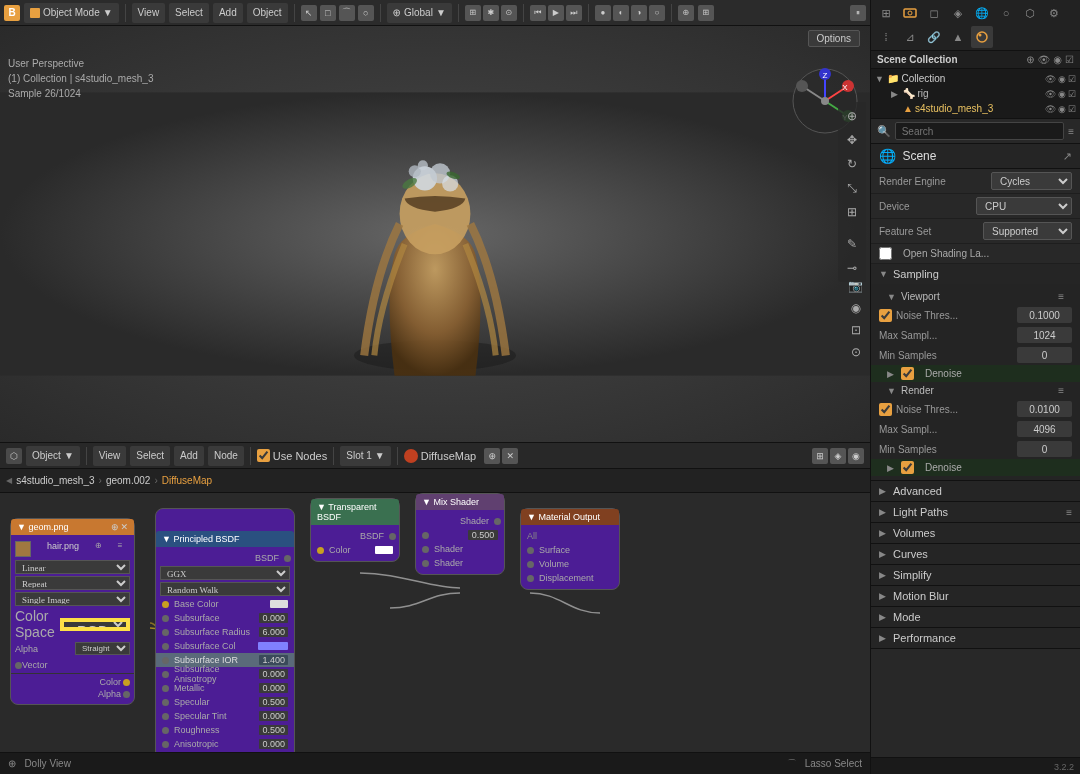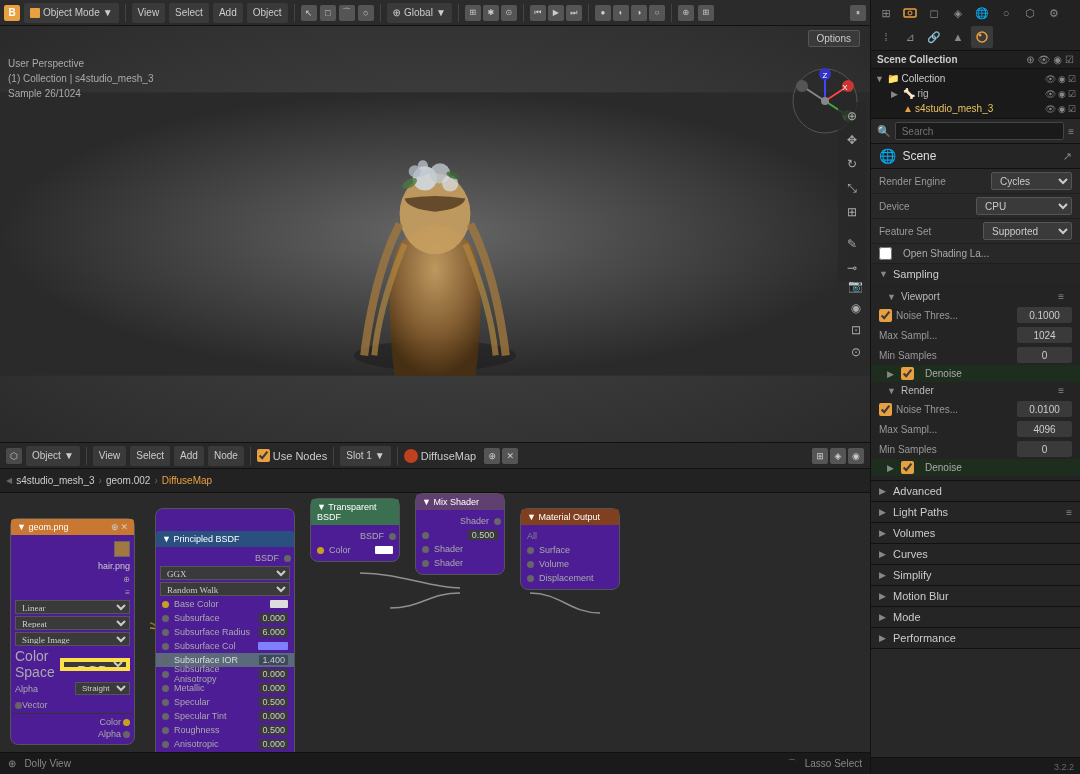--- a/index.html
+++ b/index.html
@@ -88,21 +88,21 @@
 
     
     .right-sidebar-tabs { display: flex; align-items: center; padding: 2px 4px; gap: 2px; background: #222; border-bottom: 1px solid #111; flex-wrap: wrap; }
     .right-tab-btn { width: 22px; height: 22px; background: transparent; border: none; color: #888; cursor: pointer; display: flex; align-items: center; justify-content: center; border-radius: 2px; font-size: 11px; }
     .right-tab-btn.active { background: #3a3a3a; color: #e8a040; }
 
     .viewport-side-icons { position: absolute; right: 0; top: 50%; transform: translateY(-50%); display: flex; flex-direction: column; gap: 4px; padding: 4px; background: rgba(40,40,40,0.8); border-radius: 3px 0 0 3px; }
     .vp-icon { width: 20px; height: 20px; background: transparent; border: none; color: #aaa; cursor: pointer; display: flex; align-items: center; justify-content: center; font-size: 12px; border-radius: 2px; }
     .prop-row { display: flex; align-items: center; padding: 1px 4px; font-size: 9px; color: #ccc; }
     .prop-divider { height: 1px; background: #333; margin: 2px 0; }
-    .prop-img-row { display: flex; align-items: flex-end; gap: 4px; padding: 2px 4px; font-size: 9px; color: #ccc; flex-direction: column; }
+    .prop-img-row { display: flex; align-items: flex-start; gap: 16px; padding: 2px 4px; font-size: 9px; color: #ccc; }
     .prop-img { width: 16px; height: 16px; background: #555; border: 1px solid #666; }
     .prop-dropdown { width: 100%; background: #3a3a3a; border: 1px solid #555; color: #ccc; font-size: 9px; padding: 1px 2px; height: 14px; font-family: Liberation Serif, serif; }
 
   </style>
 </head>
 <body>
 
 <div class="main-layout">
 
   <div class="left-panel">

